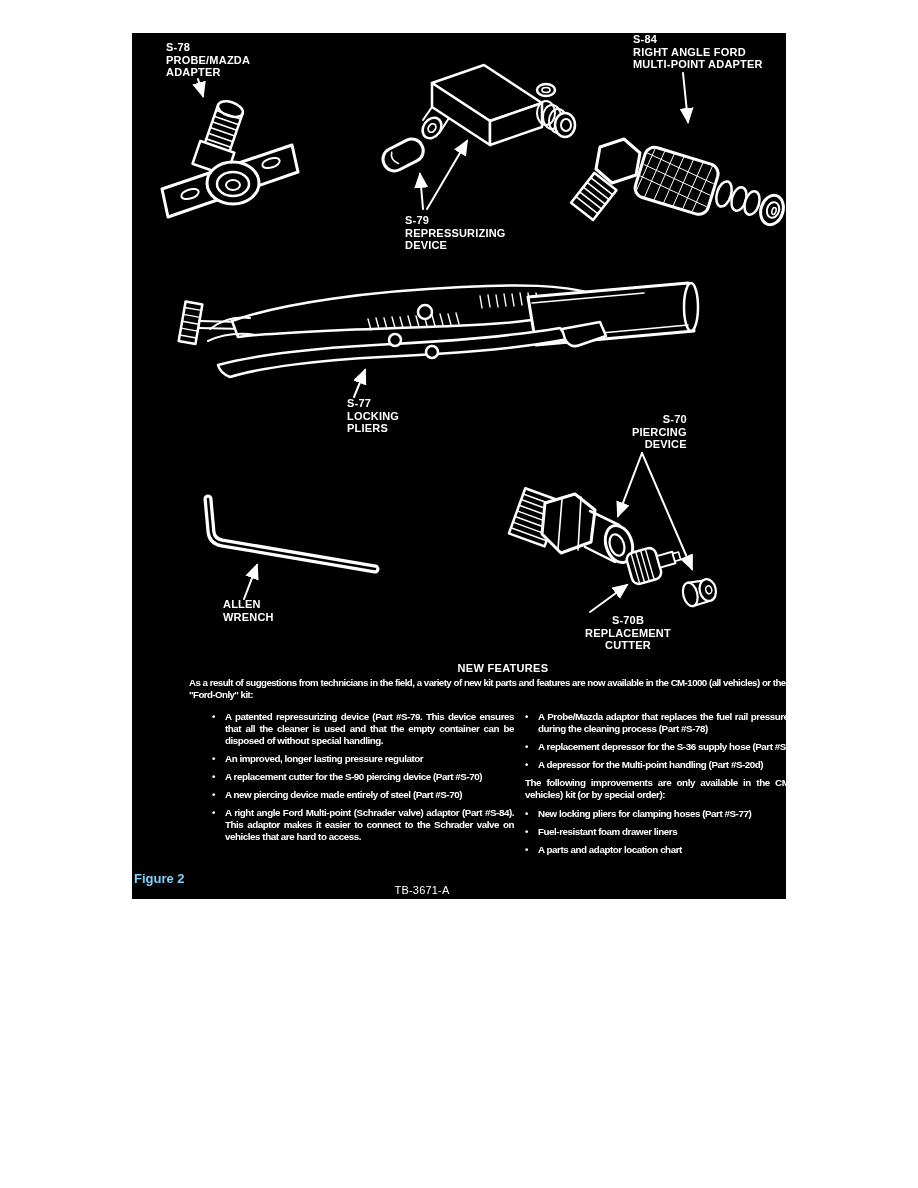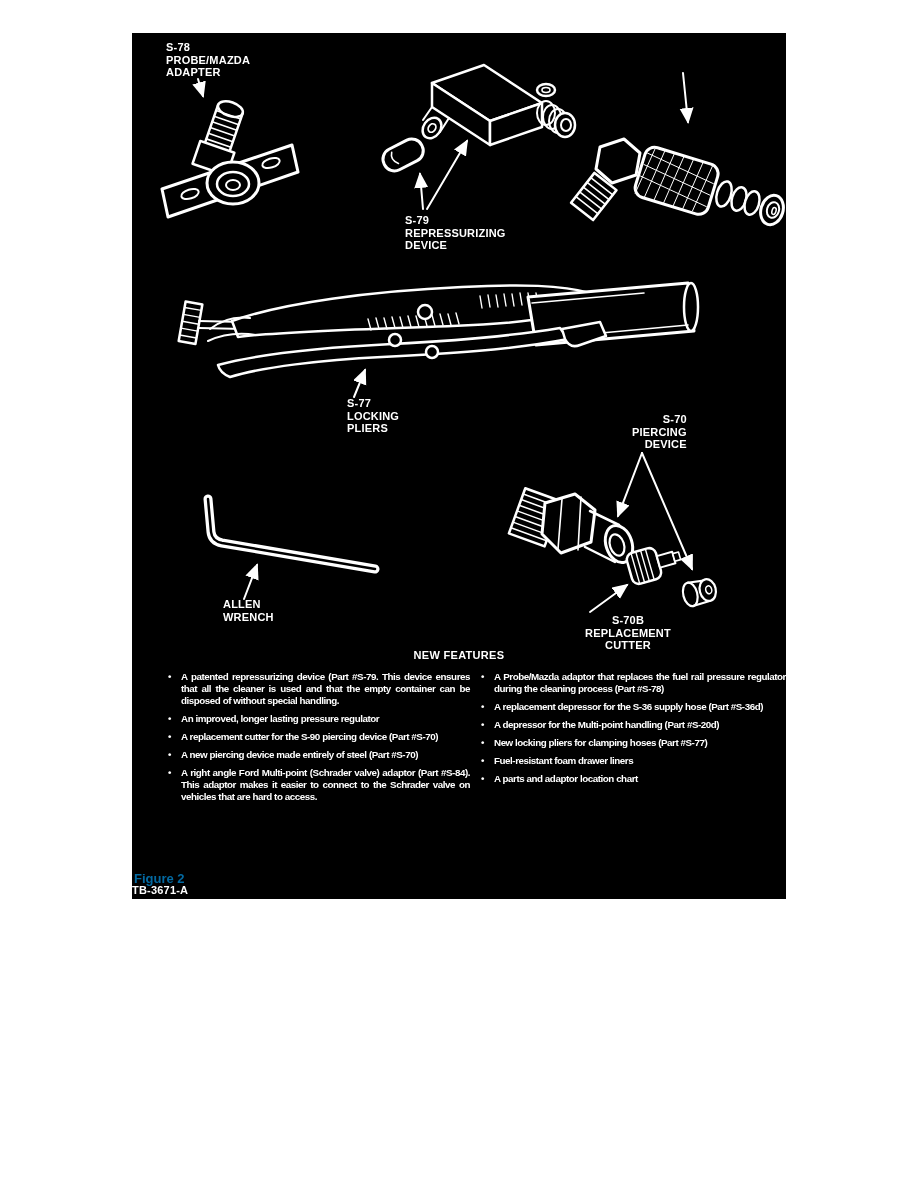--- a/index.html
+++ b/index.html
@@ -2,37 +2,37 @@
 <html><head>
 <meta charset="utf-8">
 <style>
   html,body{margin:0;padding:0;background:#e8e8e8;}
   .page{position:relative;width:918px;height:1188px;background:#ffffff;overflow:hidden;
         font-family:"Liberation Sans",sans-serif;}
   .panel{position:absolute;left:132px;top:33px;width:654px;height:866px;background:#000;}
   .art{position:absolute;left:0;top:0;}
   .callout{position:absolute;color:#fff;font-weight:bold;font-size:11px;line-height:12.5px;
            white-space:pre-line;letter-spacing:.2px;}
-  .features{position:absolute;left:0;top:616px;width:654px;color:#fff;}
+  .features{position:absolute;left:0;top:629px;width:654px;color:#fff;padding-left:44px;}
   .nf-heading{text-align:center;font-weight:bold;font-size:11px;letter-spacing:.3px;margin:0;}
   .nf-intro{margin:3px 6px 0 13px;text-align:justify;font-weight:bold;font-size:9.7px;
             letter-spacing:-.55px;line-height:12px;}
   .cols{position:relative;margin-top:10px;height:190px;}
   .col{position:absolute;top:0;}
   .col-left{left:36px;width:302px;}
   .col-right{left:349px;width:305px;}
   .bullet{display:flex;margin-bottom:6px;font-weight:bold;font-size:9.8px;
           letter-spacing:-.45px;line-height:12px;}
   .bullet .dot{width:13px;flex:none;}
   .bullet .btxt{flex:1;text-align:justify;}
   .col-para{font-weight:bold;font-size:9.8px;letter-spacing:-.45px;line-height:12px;
             text-align:justify;margin:2px 0 7px 0;}
-  .fig-caption{position:absolute;left:2px;top:838px;color:#0369a1;font-weight:bold;font-size:13px;}
-  .doc-number{position:absolute;left:0;top:851px;width:580px;color:#fff;
-              font-weight:bold;font-size:11px;letter-spacing:.2px;}
+  .fig-caption{position:absolute;left:2px;top:838px;color:#7dd3fc;font-weight:bold;font-size:13px;}
+  .doc-number{position:absolute;left:0;top:851px;width:580px;text-align:center;color:#fff;
+              font-weight:normal;font-size:11px;letter-spacing:.2px;}
 </style>
 </head>
 <body>
 
 <div class="page">
   <div class="panel">
 
     <svg class="art" width="654" height="866" viewBox="0 0 654 866">
       <defs>
         <marker id="ah" markerWidth="9" markerHeight="8" refX="7" refY="3.5" orient="auto">
@@ -154,37 +154,41 @@
             <ellipse cx="576" cy="559" rx="8" ry="11" fill="#000" stroke-width="2.2"></ellipse>
             <ellipse cx="577" cy="559" rx="3" ry="4" stroke-width="1.5"></ellipse>
           </g>
         </g>
       </g>
     </svg>
 
     <div class="callout" style="left:34px;top:8px;">S-78
 PROBE/MAZDA
 ADAPTER</div>
+    <div class="callout" style="left:501px;top:0px;">S-84
+RIGHT ANGLE FORD
+MULTI-POINT ADAPTER</div>
     <div class="callout" style="left:273px;top:181px;">S-79
 REPRESSURIZING
 DEVICE</div>
     <div class="callout" style="left:215px;top:364px;">S-77
 LOCKING
 PLIERS</div>
     <div class="callout" style="left:500px;top:380px;text-align:right;">S-70
 PIERCING
 DEVICE</div>
     <div class="callout" style="left:91px;top:565px;">ALLEN
 WRENCH</div>
     <div class="callout" style="left:453px;top:581px;text-align:center;">S-70B
 REPLACEMENT
 CUTTER</div>
 
     <div class="features">
       <div class="nf-heading">NEW FEATURES</div>
+      <div class="nf-intro">As a result of suggestions from technicians in the field, a variety of new kit parts and features are now available in the CM-1000 (all vehicles) or the CM-1002 "Ford-Only" kit:</div>
 
       <div class="cols">
         <div class="col col-left">
           <div class="bullet">
               <span class="dot">•</span>
               <span class="btxt">A patented repressurizing device (Part #S-79. This device ensures that all the cleaner is used and that the empty container can be disposed of without special handling.</span>
             </div>
           <div class="bullet">
               <span class="dot">•</span>
               <span class="btxt">An improved, longer lasting pressure regulator</span>
@@ -208,20 +212,21 @@
               <span class="btxt">A Probe/Mazda adaptor that replaces the fuel rail pressure regulator during the cleaning process (Part #S-78)</span>
             </div>
           <div class="bullet">
               <span class="dot">•</span>
               <span class="btxt">A replacement depressor for the S-36 supply hose (Part #S-36d)</span>
             </div>
           <div class="bullet">
               <span class="dot">•</span>
               <span class="btxt">A depressor for the Multi-point handling (Part #S-20d)</span>
             </div>
+          <div class="col-para">The following improvements are only available in the CM-1000 (all vehicles) kit (or by special order):</div>
           <div class="bullet">
               <span class="dot">•</span>
               <span class="btxt">New locking pliers for clamping hoses (Part #S-77)</span>
             </div>
           <div class="bullet">
               <span class="dot">•</span>
               <span class="btxt">Fuel-resistant foam drawer liners</span>
             </div>
           <div class="bullet">
               <span class="dot">•</span>

